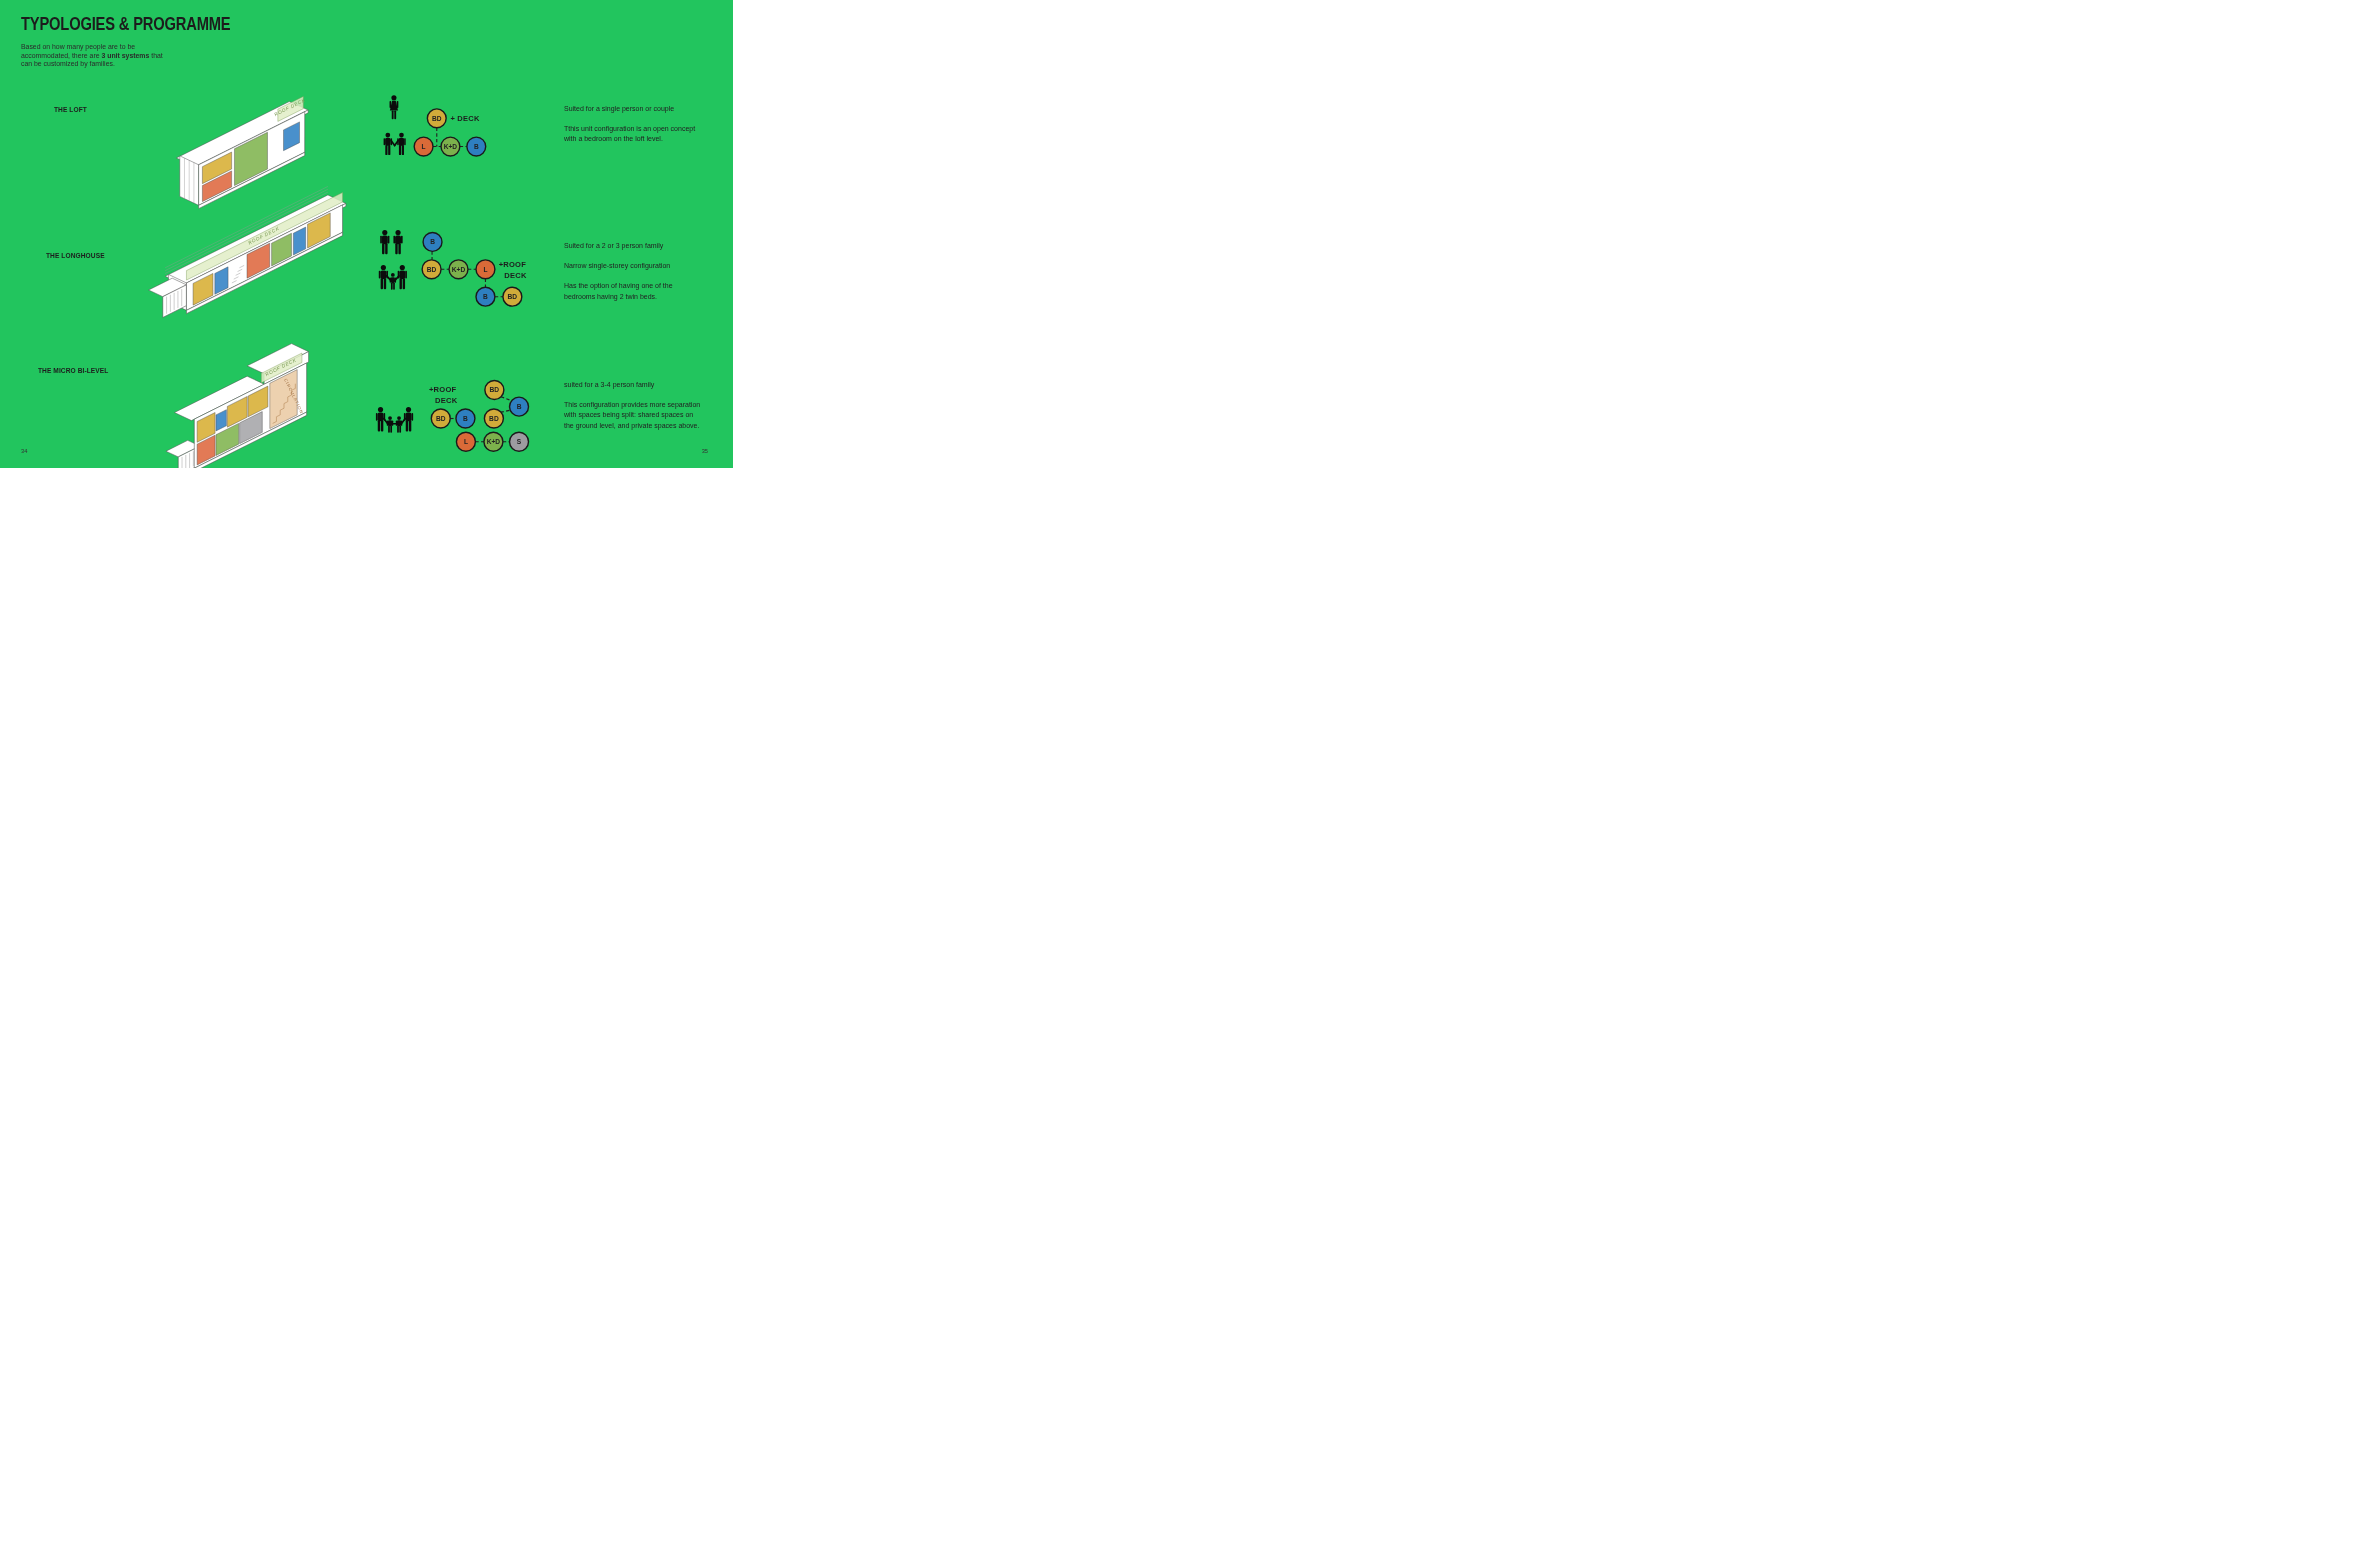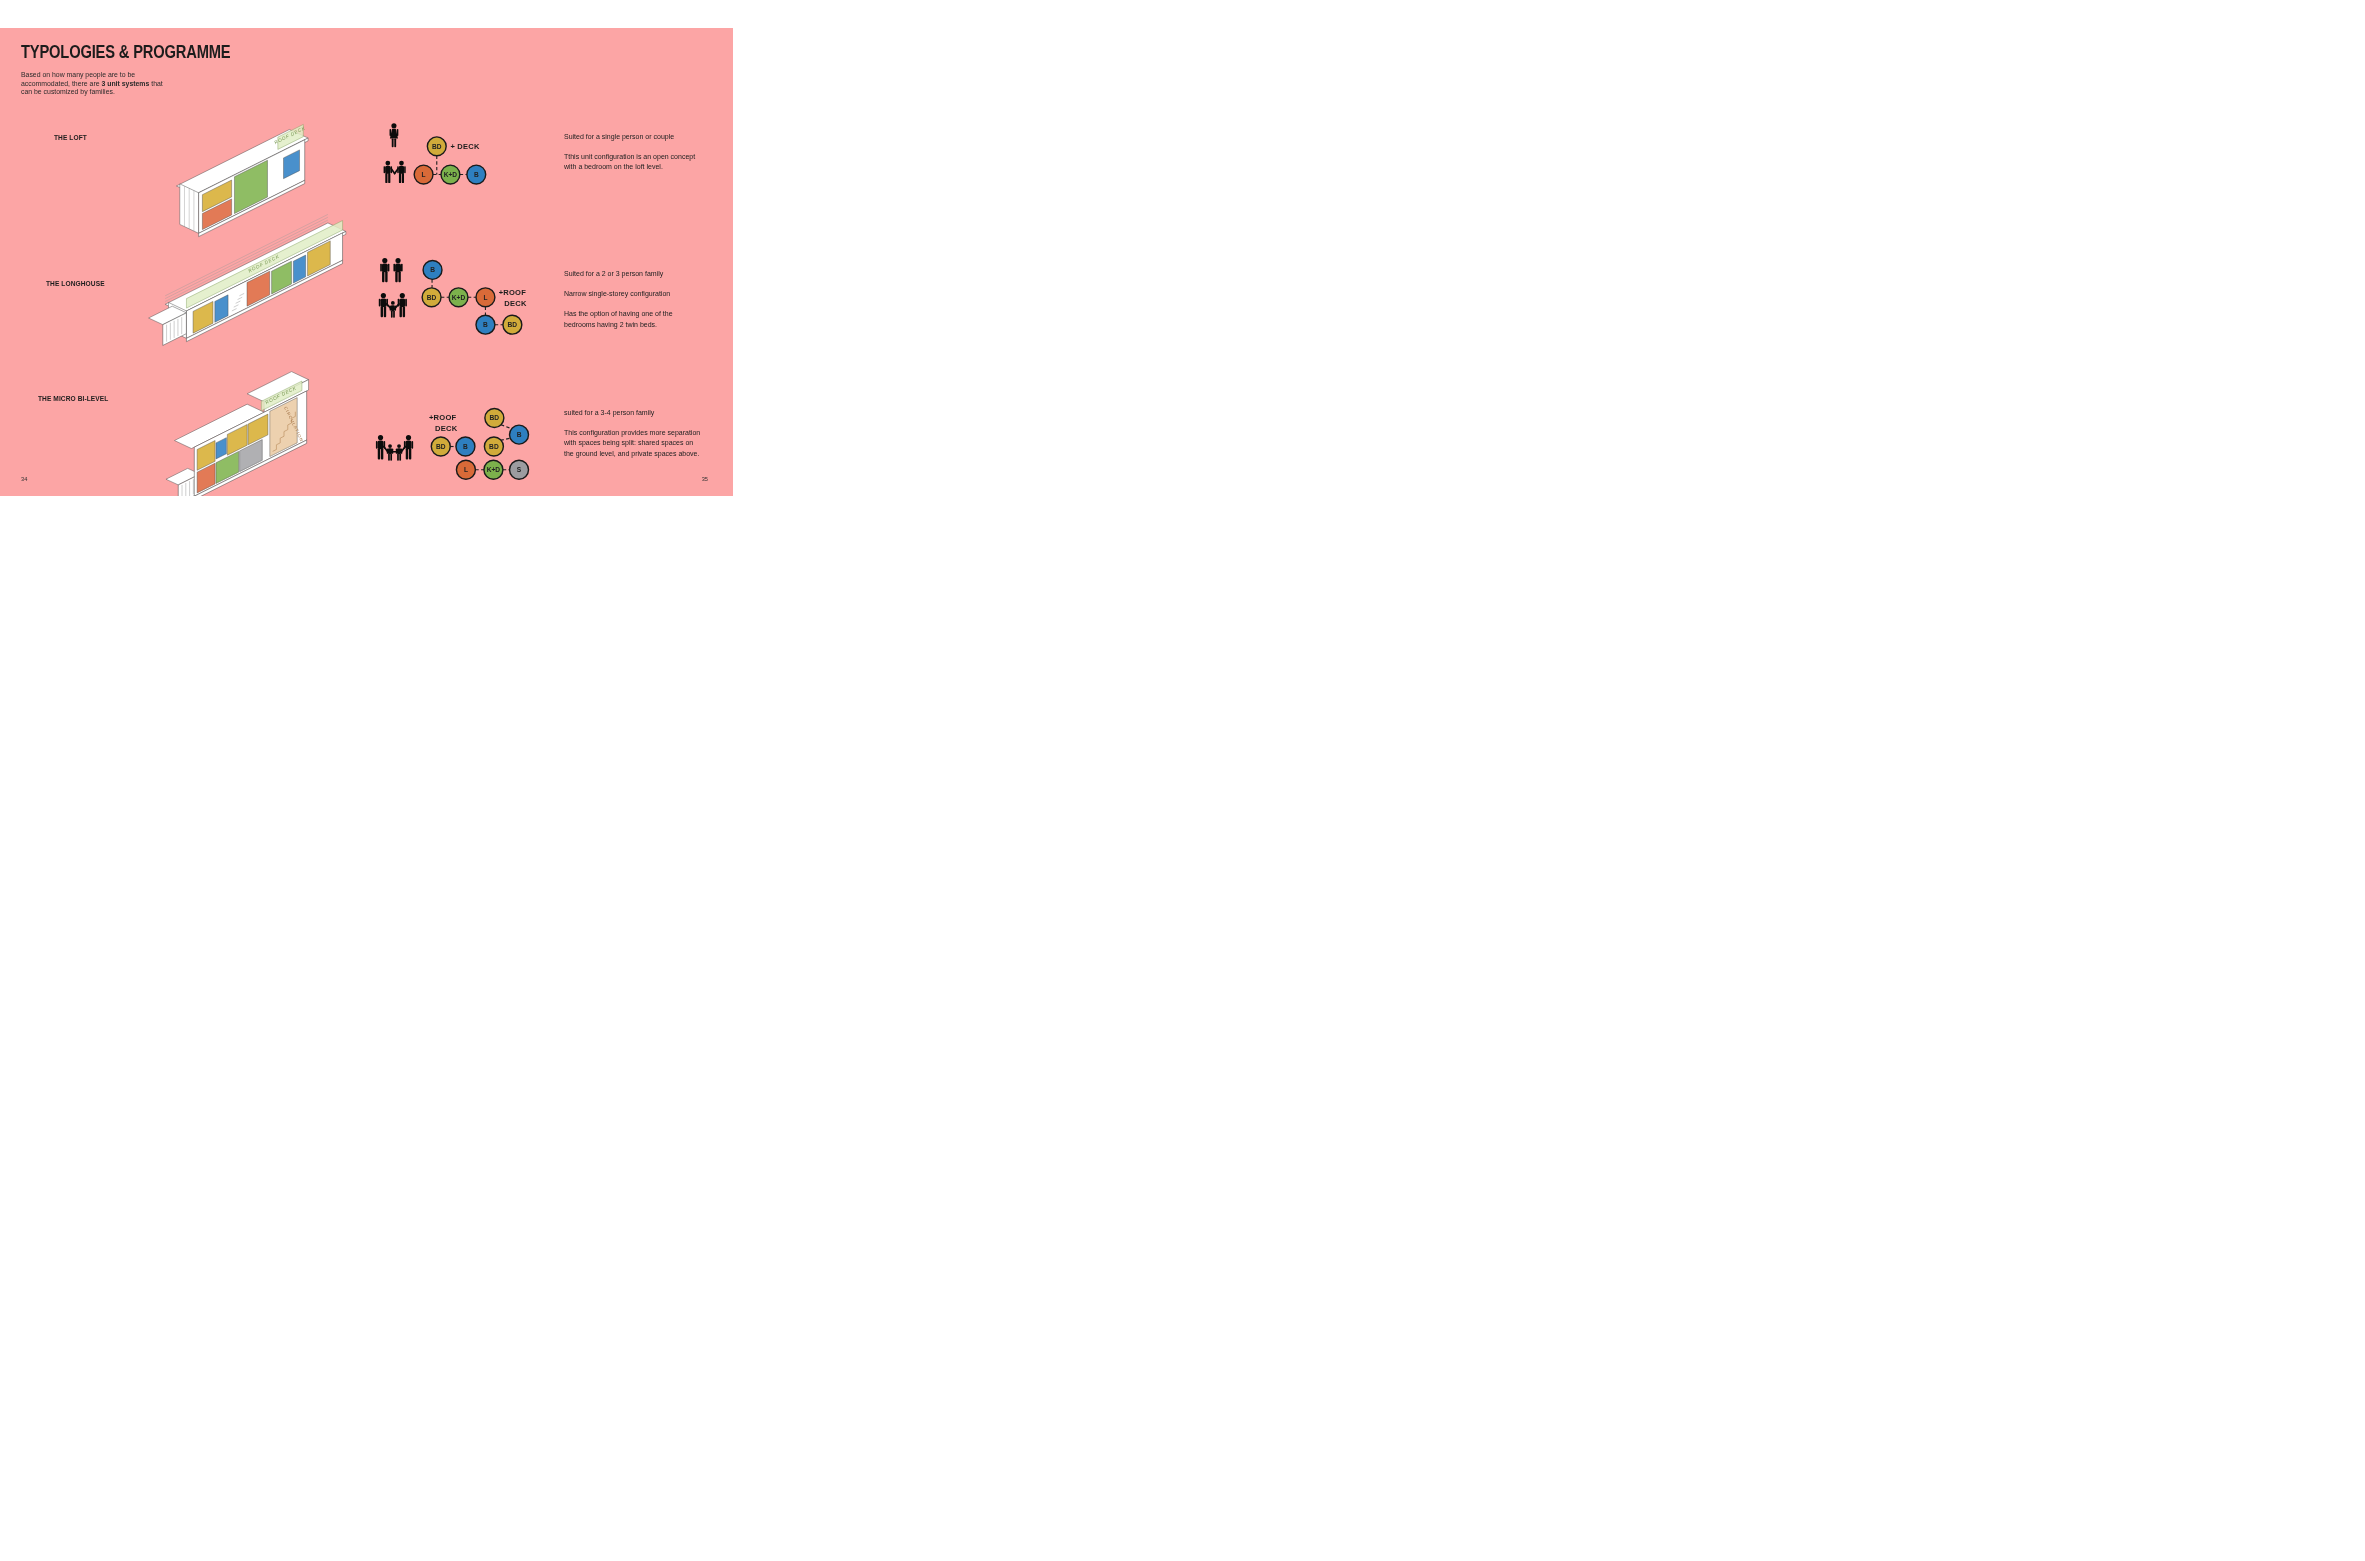--- a/index.html
+++ b/index.html
@@ -1,17 +1,17 @@
 <!DOCTYPE html>
 <html style="font-size:7.6px"><head>
 <meta charset="utf-8">
 <style>
   html,body{margin:0;padding:0;background:#ffffff;}
   body{font-family:"Liberation Sans",sans-serif;color:#231f20;}
-  .page{position:relative;width:733px;height:468px;background:#fca5a5;overflow:hidden;margin-top:28px;}
+  .page{position:relative;width:733px;height:468px;background:#22c55e;overflow:hidden;}
   .title{position:absolute;left:21px;top:14px;font-size:17.5px;font-weight:700;letter-spacing:-0.2px;
          transform:scaleX(0.84);transform-origin:left top;white-space:nowrap;color:#1c1c1c;}
   .intro{position:absolute;left:21px;top:43px;width:148px;font-size:6.9px;line-height:8.5px;color:#2b2b2b;}
   .intro b{font-weight:700;}
   .section-label{position:absolute;font-size:7px;font-weight:700;letter-spacing:0.1px;color:#1d1d1d;
          transform:scaleX(0.94);transform-origin:left top;white-space:nowrap;}
   .desc{position:absolute;left:564px;width:140px;font-size:7px;line-height:10.2px;color:#222;}
   .desc p{margin:0 0 10px 0;}
   .pagenum{position:absolute;font-size:5.7px;color:#333;}
   svg.abs{position:absolute;overflow:visible;}

